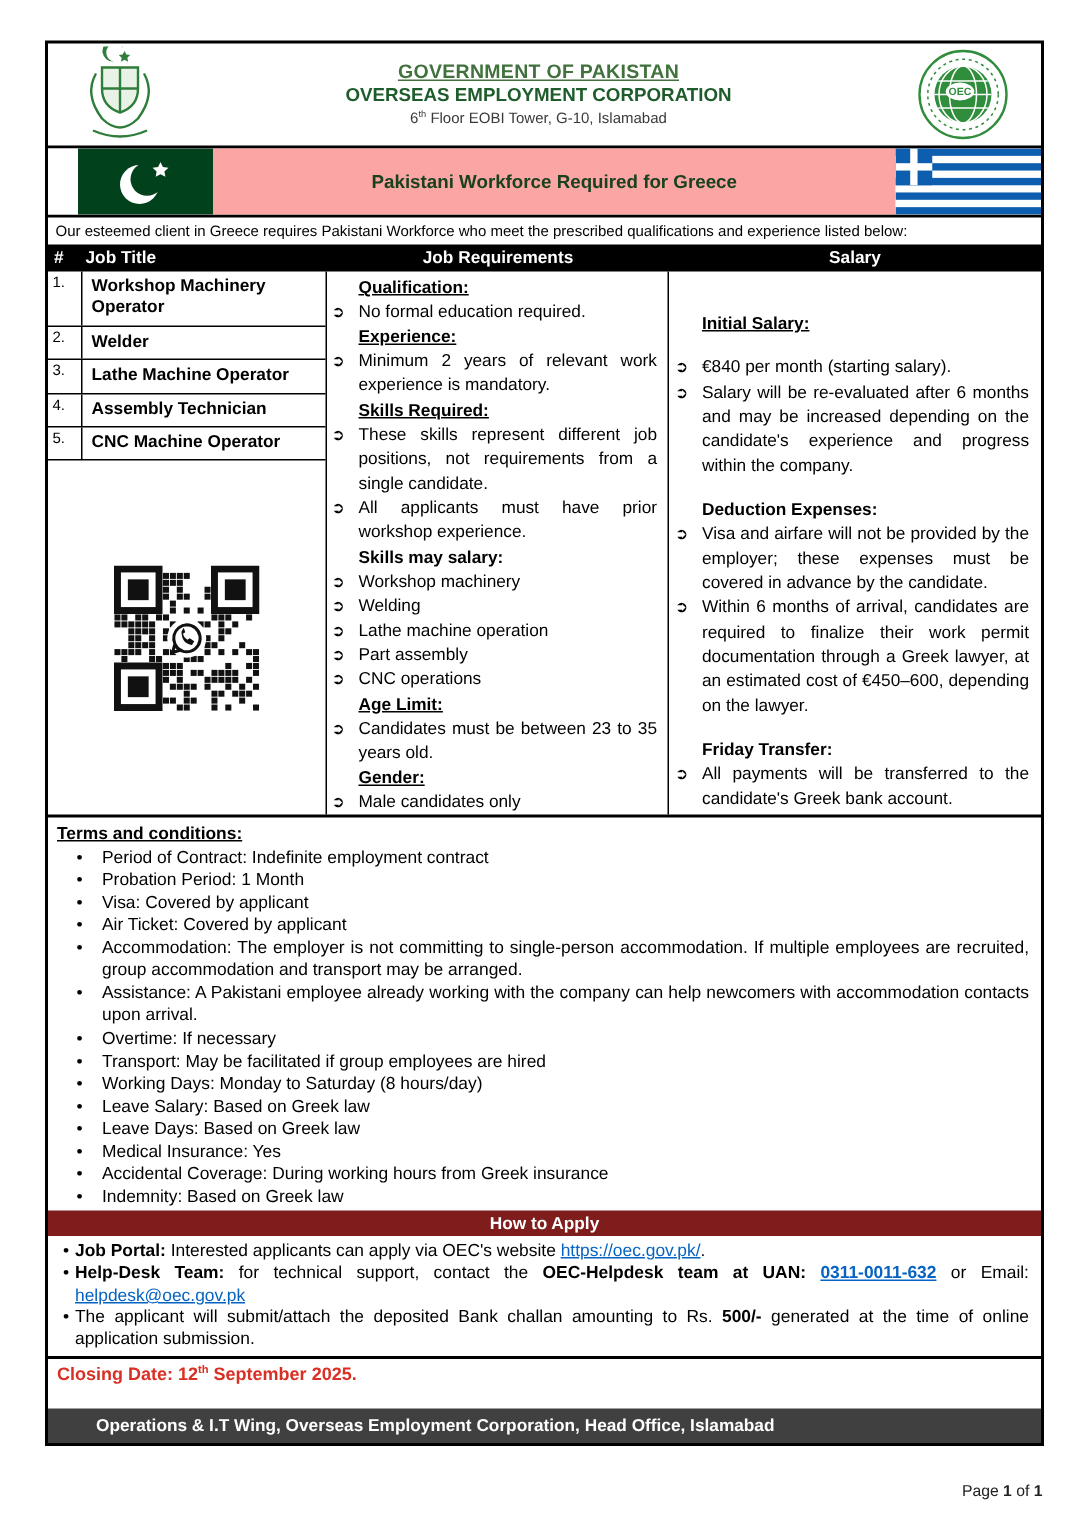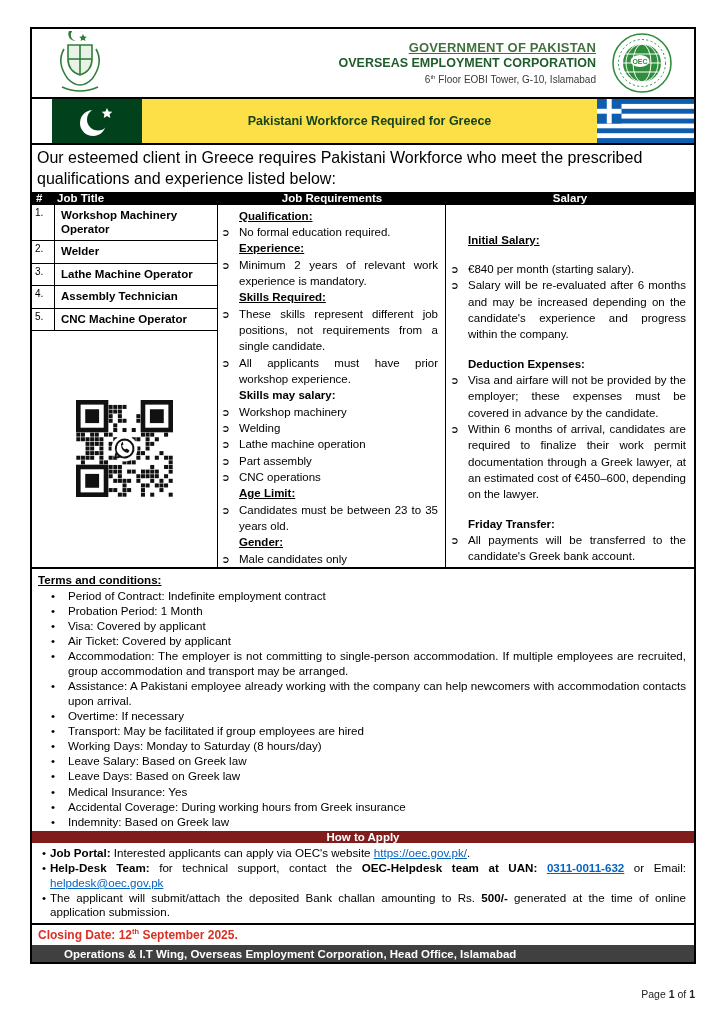--- a/index.html
+++ b/index.html
@@ -5,41 +5,41 @@
   * { margin:0; padding:0; box-sizing:border-box; }
   body { background:#ffffff; font-family:"Liberation Sans","DejaVu Sans",sans-serif; }
   .page { position:relative; width:725px; height:1024px; background:#fff; overflow:hidden; }
   .doc { position:absolute; left:30px; top:27px; width:666px; height:937px;
          border:2px solid #000; display:flex; flex-direction:column; background:#fff; }
 
   
   .header-sec { height:70px; border-bottom:2px solid #000; display:flex; align-items:center; padding:2px 6px; }
   .emblem-box { width:84px; display:flex; justify-content:center; }
   .logo-box { width:92px; display:flex; justify-content:center; }
-  .header-text { flex:1; text-align:right; line-height:1.25; }
+  .header-text { flex:1; text-align:center; line-height:1.25; }
   .h-govt { color:#41713d; font-weight:bold; font-size:13px; text-decoration:underline; letter-spacing:.2px; }
   .h-ministry { color:#3f9a48; font-size:12px; margin-top:1px; }
   .h-corp { color:#1f5c2b; font-weight:bold; font-size:12.5px; }
   .h-addr { color:#3a3a3a; font-size:10px; margin-top:1px; }
 
   
   .ad-row { height:21px; border-bottom:2px solid #000; display:flex; justify-content:space-between;
             align-items:center; padding:0 5px; font-weight:bold; font-size:11.5px; }
 
   
   .banner-row { height:46px; border-bottom:2px solid #000; display:flex; }
   .flag-spacer { width:20px; background:#fff; }
   .pak-flag { width:90px; }
-  .banner-mid { flex:1; background:#fde047; display:flex; align-items:center; justify-content:center; }
+  .banner-mid { flex:1; background:#fca5a5; display:flex; align-items:center; justify-content:center; }
   .banner-title { color:#17421c; font-weight:bold; font-size:12.5px; }
   .greek-flag { width:97px; }
   .pak-flag svg, .greek-flag svg { display:block; width:100%; height:100%; }
 
   
-  .intro { padding:3px 5px 2px 5px; font-size:16px; line-height:1.3; }
+  .intro { padding:3px 5px 2px 5px; font-size:10px; line-height:1.3; }
 
   
   .thead { height:18px; background:#000; color:#fff; display:flex; font-weight:bold; font-size:11.5px; align-items:center; }
   .th-num { width:25px; padding-left:4px; }
   .th-title { width:161px; }
   .th-req { width:228px; text-align:center; }
   .th-sal { flex:1; text-align:center; }
   .tbody { height:364px; display:flex; border-bottom:2px solid #000; }
   .col-jobs { width:186px; border-right:1.5px solid #000; display:flex; flex-direction:column; }
   .jrow { display:flex; border-bottom:1.5px solid #000; }

